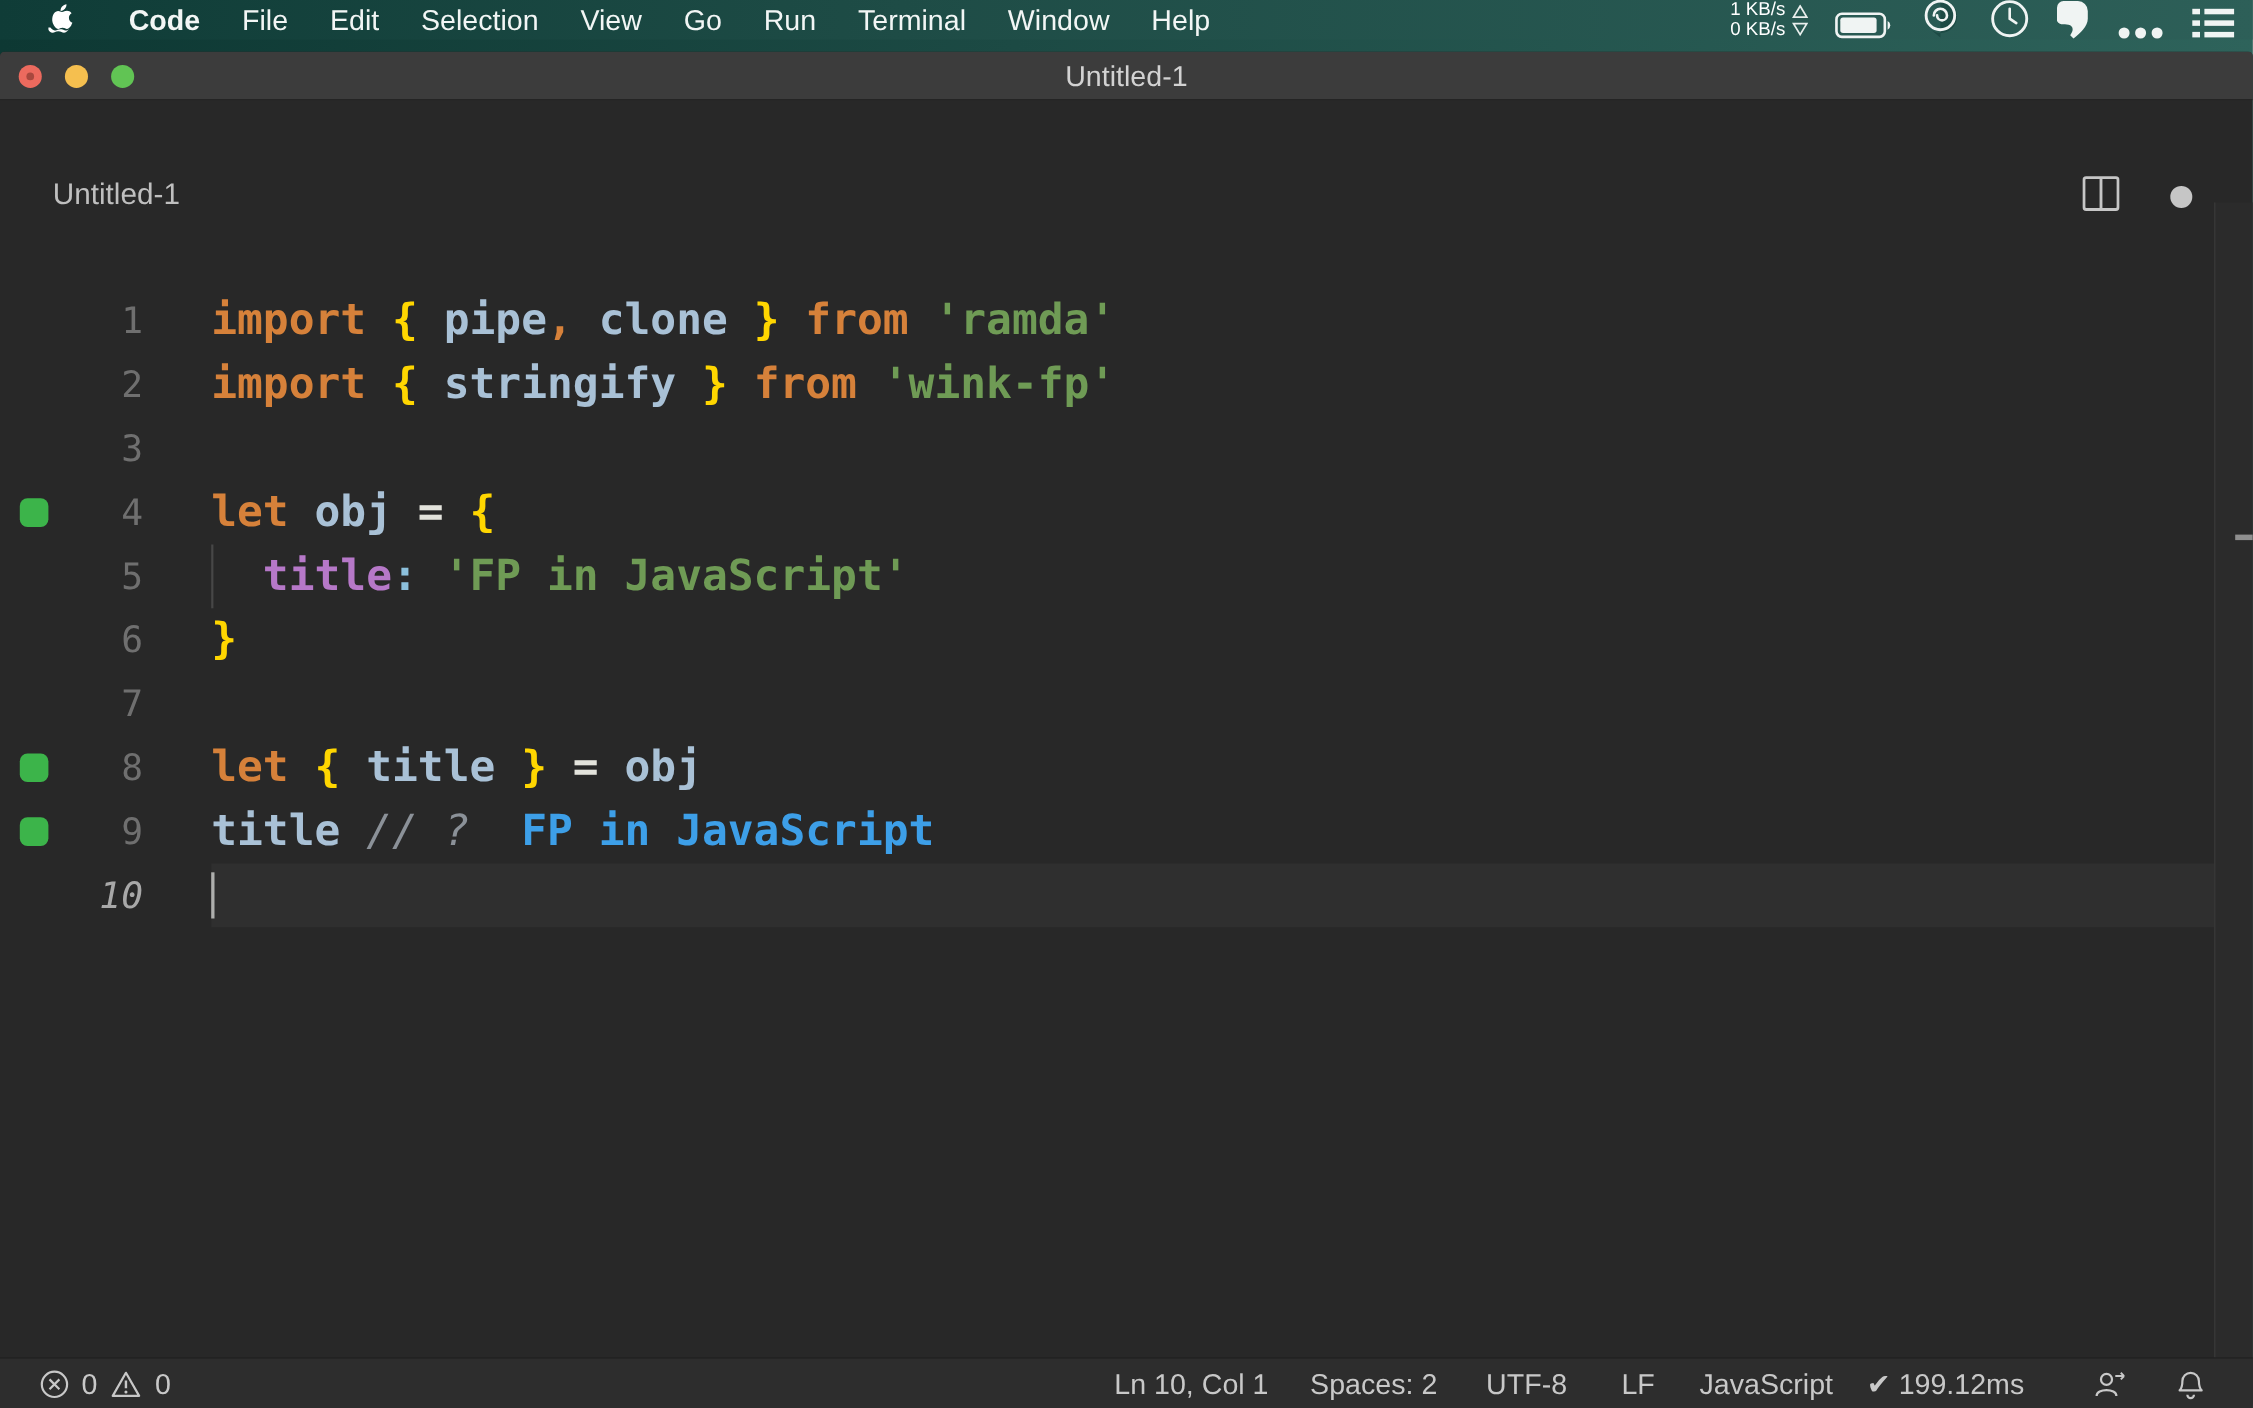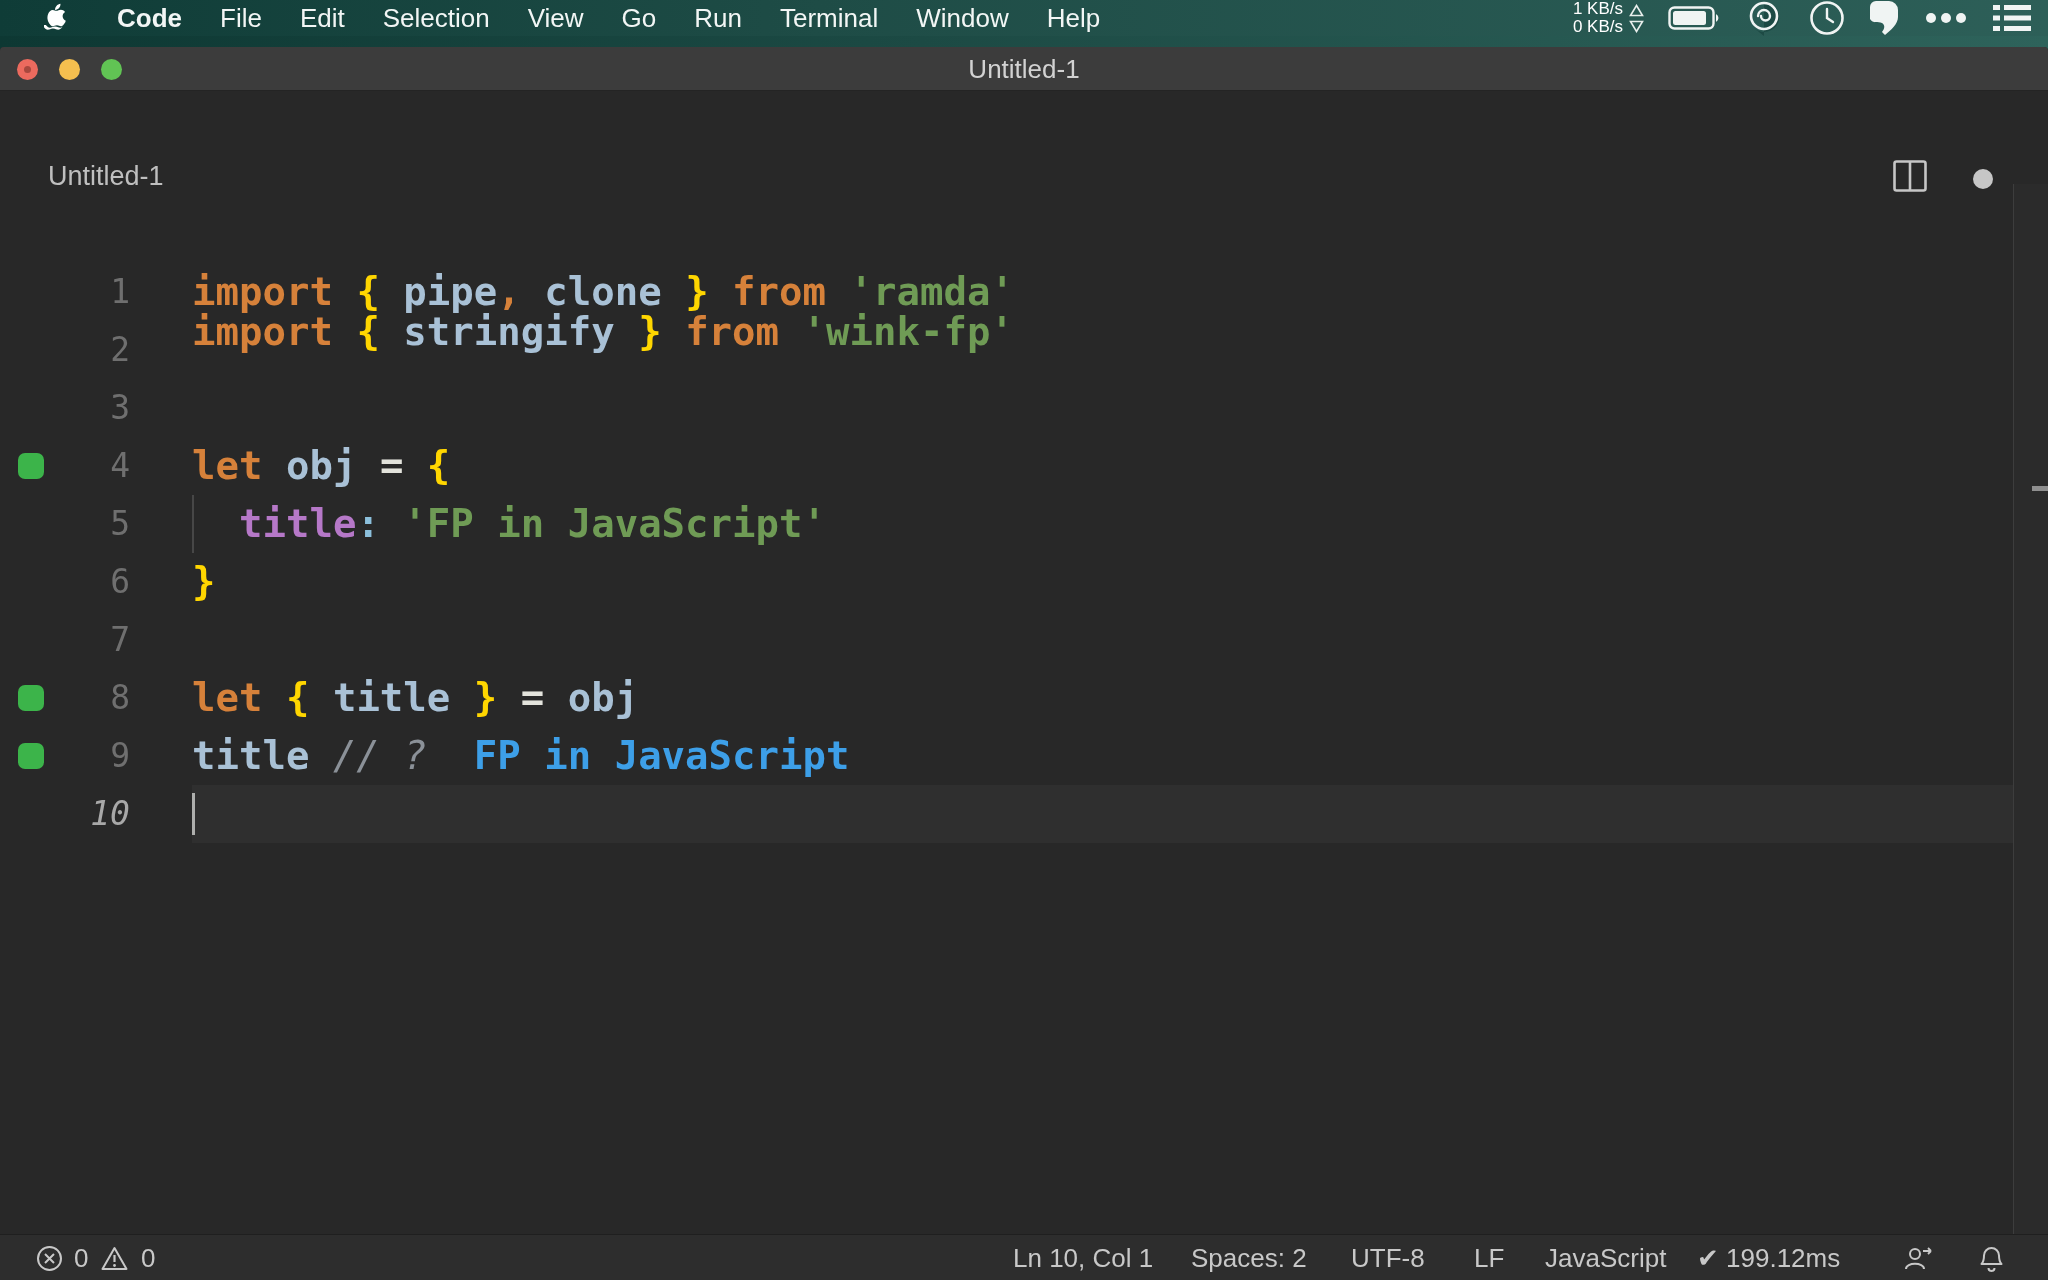--- a/index.html
+++ b/index.html
@@ -8,21 +8,21 @@
   #screen { position:relative; width:1626px; height:1280px; }
 
   
   #menubar { position:absolute; left:0; top:0; width:2048px; height:36px;
     background:linear-gradient(90deg,#0f3c37,#1e4c46 40%,#2d5f58);
     display:flex; align-items:center; color:#f2f6f5; font-size:26px; }
   #menu-left { display:flex; align-items:center; gap:0; padding-left:30px; }
   #apple-logo { width:26px; height:30px; margin:0 28px 0 14px; }
   .menu-item { padding:0 19px; line-height:36px; color:#f2f6f5; }
   .menu-item.bold { font-weight:700; }
-  #menu-right { position:absolute; right:16px; top:0; height:36px; display:flex; align-items:center; gap:24px; }
+  #menu-right { position:absolute; right:16px; top:0; height:36px; display:flex; align-items:flex-end; gap:24px; }
   #net-block { display:flex; align-items:center; gap:6px; }
   #net-text { text-align:right; font-size:17px; line-height:18px; color:#ffffff; }
   #net-arrows { display:flex; flex-direction:column; gap:3px; }
   .mi-svg { display:block; }
 
   
   #window { position:absolute; left:0; top:47px; width:2048px; height:1233px;
     background:#282828; border-radius:4px; overflow:hidden; }
   #titlebar { position:relative; width:100%; height:44px; background:#3c3c3c; border-bottom:1px solid #242424; }
   #traffic { position:absolute; left:17px; top:12px; display:flex; gap:21px; }
@@ -150,21 +150,21 @@
     <div id="modified-dot"></div>
   </div>
 
   <div id="editor">
     <div id="current-line" style="top: 693px;"></div>
     <div id="indent-guide"></div>
     <div id="code-rows">
         <div class="line-num" style="top: 171px;">1</div>
         <div class="code-line" style="top: 171px;"><span class="tk-k">import</span><span class="tk-t"> </span><span class="tk-b">{</span><span class="tk-t"> </span><span class="tk-i">pipe</span><span class="tk-p">,</span><span class="tk-t"> </span><span class="tk-i">clone</span><span class="tk-t"> </span><span class="tk-b">}</span><span class="tk-t"> </span><span class="tk-k">from</span><span class="tk-t"> </span><span class="tk-s">'ramda'</span></div>
         <div class="line-num" style="top: 229px;">2</div>
-        <div class="code-line" style="top: 211px;"><span class="tk-k">import</span><span class="tk-t"> </span><span class="tk-b">{</span><span class="tk-t"> </span><span class="tk-i">stringify</span><span class="tk-t"> </span><span class="tk-b">}</span><span class="tk-t"> </span><span class="tk-k">from</span><span class="tk-t"> </span><span class="tk-s">'wink-fp'</span></div>
+        <div class="code-line" style="top: 229px;"><span class="tk-k">import</span><span class="tk-t"> </span><span class="tk-b">{</span><span class="tk-t"> </span><span class="tk-i">stringify</span><span class="tk-t"> </span><span class="tk-b">}</span><span class="tk-t"> </span><span class="tk-k">from</span><span class="tk-t"> </span><span class="tk-s">'wink-fp'</span></div>
         <div class="line-num" style="top: 287px;">3</div>
         <div class="code-line" style="top: 287px;"></div>
         <div class="cov-marker" style="top: 361px;"></div>
         <div class="line-num" style="top: 345px;">4</div>
         <div class="code-line" style="top: 345px;"><span class="tk-k">let</span><span class="tk-t"> </span><span class="tk-i">obj</span><span class="tk-t"> </span><span class="tk-o">=</span><span class="tk-t"> </span><span class="tk-b">{</span></div>
         <div class="line-num" style="top: 403px;">5</div>
         <div class="code-line" style="top: 403px;"><span class="tk-t">  </span><span class="tk-pr">title</span><span class="tk-c">:</span><span class="tk-t"> </span><span class="tk-s">'FP in JavaScript'</span></div>
         <div class="line-num" style="top: 461px;">6</div>
         <div class="code-line" style="top: 461px;"><span class="tk-b">}</span></div>
         <div class="line-num" style="top: 519px;">7</div>

